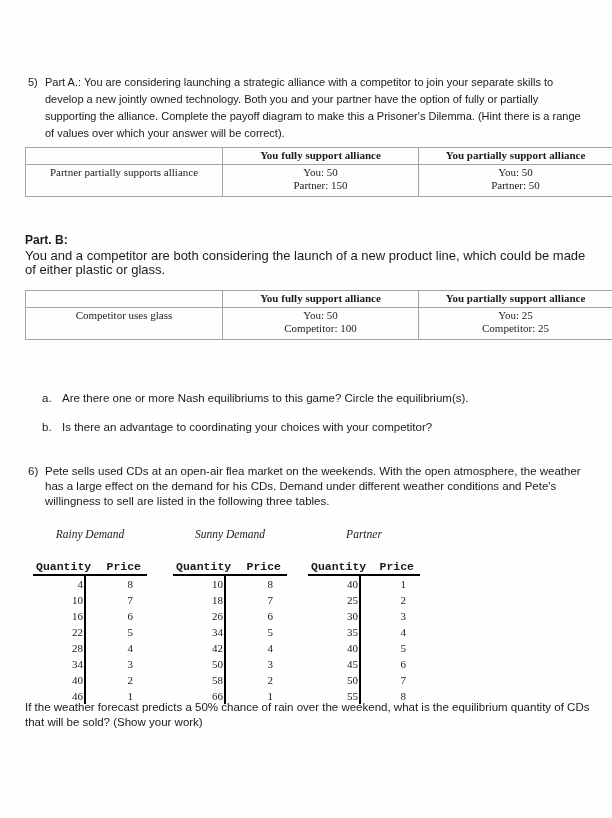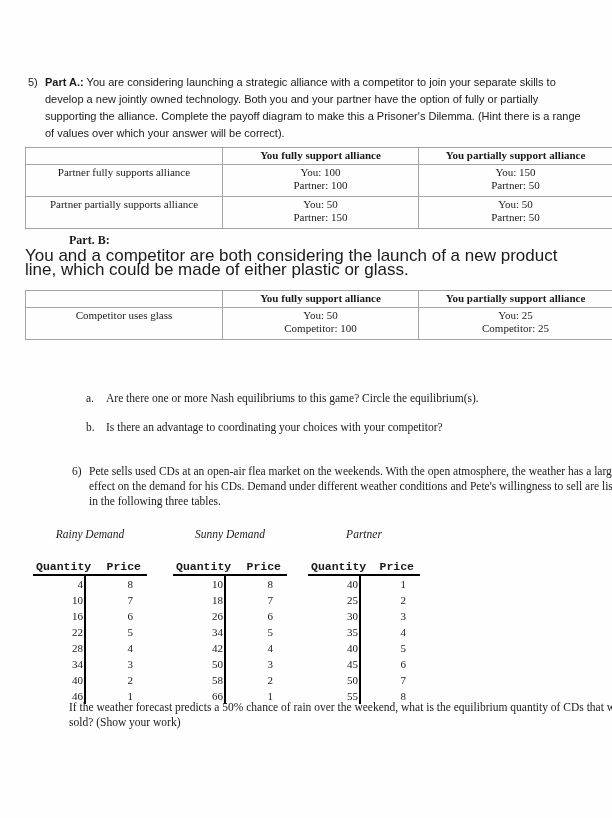--- a/index.html
+++ b/index.html
@@ -6,27 +6,27 @@
   .page {
     position: relative;
     width: 612px;
     height: 818px;
     background: #fefefe;
     color: #1a1a1a;
     overflow: hidden;
     font-family: "Liberation Serif", serif;
   }
   .sans { font-family: "Liberation Sans", sans-serif; }
-  .serif { font-family: Liberation Serif, serif; margin-left: 44px; }
+  .serif { font-family: Liberation Sans, sans-serif; }
 
   
   .q-block { position: absolute; }
   .q5 { left: 28px; top: 74px; width: 556px; font-size: 11px; line-height: 17px; padding-left: 17px; box-sizing: border-box; }
   .q-num { position: absolute; left: 0; top: 0; }
-  .bold { font-weight: bold; }
+  .bold { font-weight: normal; }
 
   
   table.payoff {
     position: absolute;
     left: 25px;
     width: 566px;
     border-collapse: collapse;
     font-size: 11px;
     line-height: 13px;
     table-layout: fixed;
@@ -41,21 +41,21 @@
   table.payoff th { font-weight: bold; height: 13px; }
   table.payoff td { height: 28px; }
   table.payoff .c1 { width: 188px; }
   table.payoff .c2 { width: 187px; }
   table.payoff .c3 { width: 185px; }
   #tableA { top: 147px; }
   #tableB { top: 290px; }
 
   
   .partb-label { left: 25px; top: 233px; font-size: 12px; font-weight: bold; }
-  .partb-text { left: 25px; top: 249px; width: 562px; font-size: 17px; line-height: 14px; }
+  .partb-text { left: 25px; top: 249px; width: 562px; font-size: 13px; line-height: 14px; }
 
   
   .subq { left: 42px; width: 540px; font-size: 11.5px; padding-left: 20px; box-sizing: border-box; }
   .subq .q-num { left: 0; }
   #subq-a { top: 392px; }
   #subq-b { top: 421px; }
 
   
   .q6 { left: 28px; top: 464px; width: 562px; font-size: 11.5px; line-height: 15px; padding-left: 17px; box-sizing: border-box; }
 
@@ -103,31 +103,20 @@
 
   <table class="payoff" id="tableA">
     <thead>
       <tr>
         <th class="c1"></th>
         <th class="c2">You fully support alliance</th>
         <th class="c3">You partially support alliance</th>
       </tr>
     </thead>
     <tbody>
-      <tr>
-        <td class="c1">Partner fully supports alliance</td>
-        <td class="c2">
-          <div>You: 100</div>
-          <div>Partner: 100</div>
-        </td>
-        <td class="c3">
-          <div>You: 150</div>
-          <div>Partner: 50</div>
-        </td>
-      </tr>
       <tr>
         <td class="c1">Partner partially supports alliance</td>
         <td class="c2">
           <div>You: 50</div>
           <div>Partner: 150</div>
         </td>
         <td class="c3">
           <div>You: 50</div>
           <div>Partner: 50</div>
         </td>

